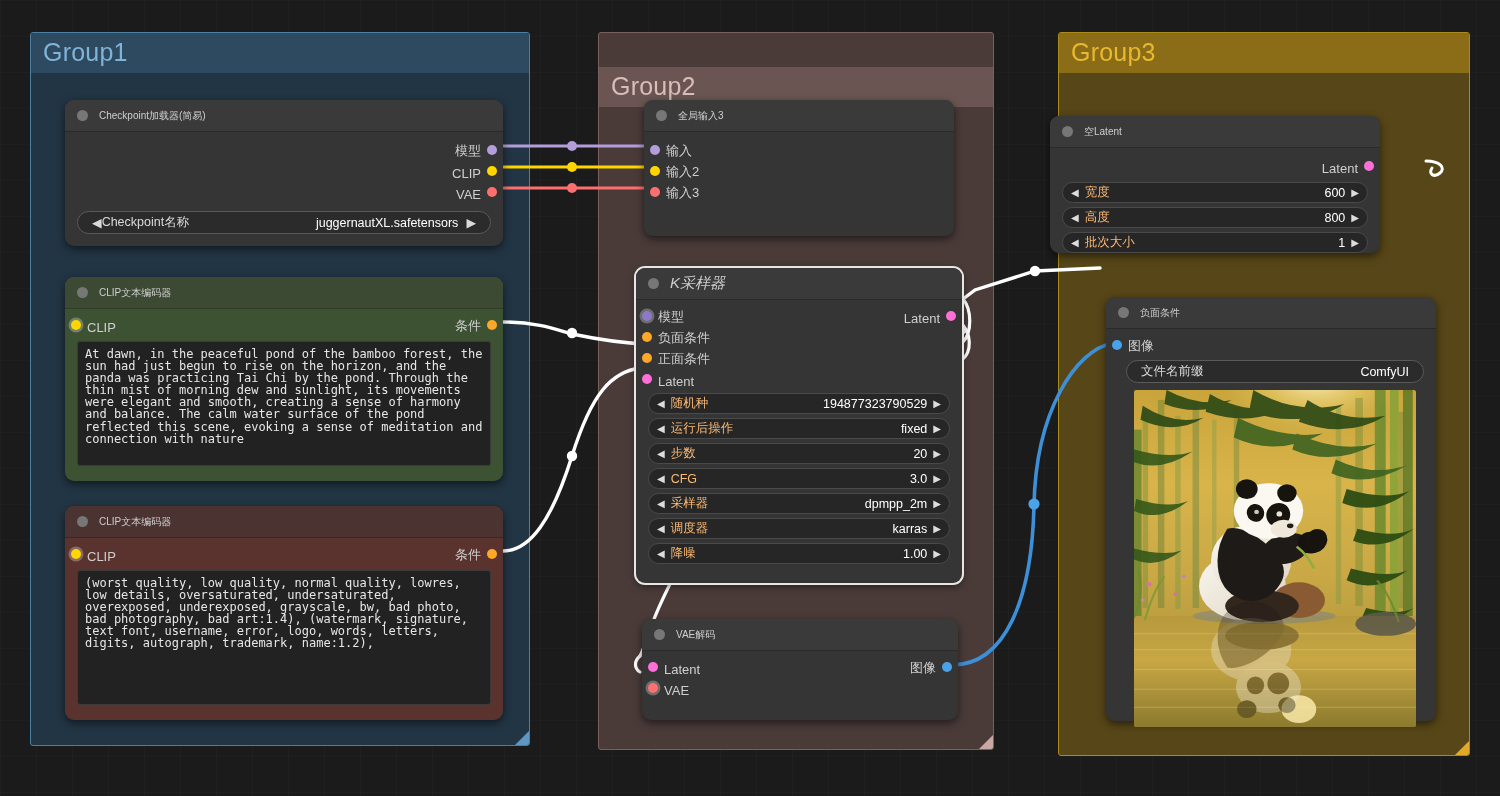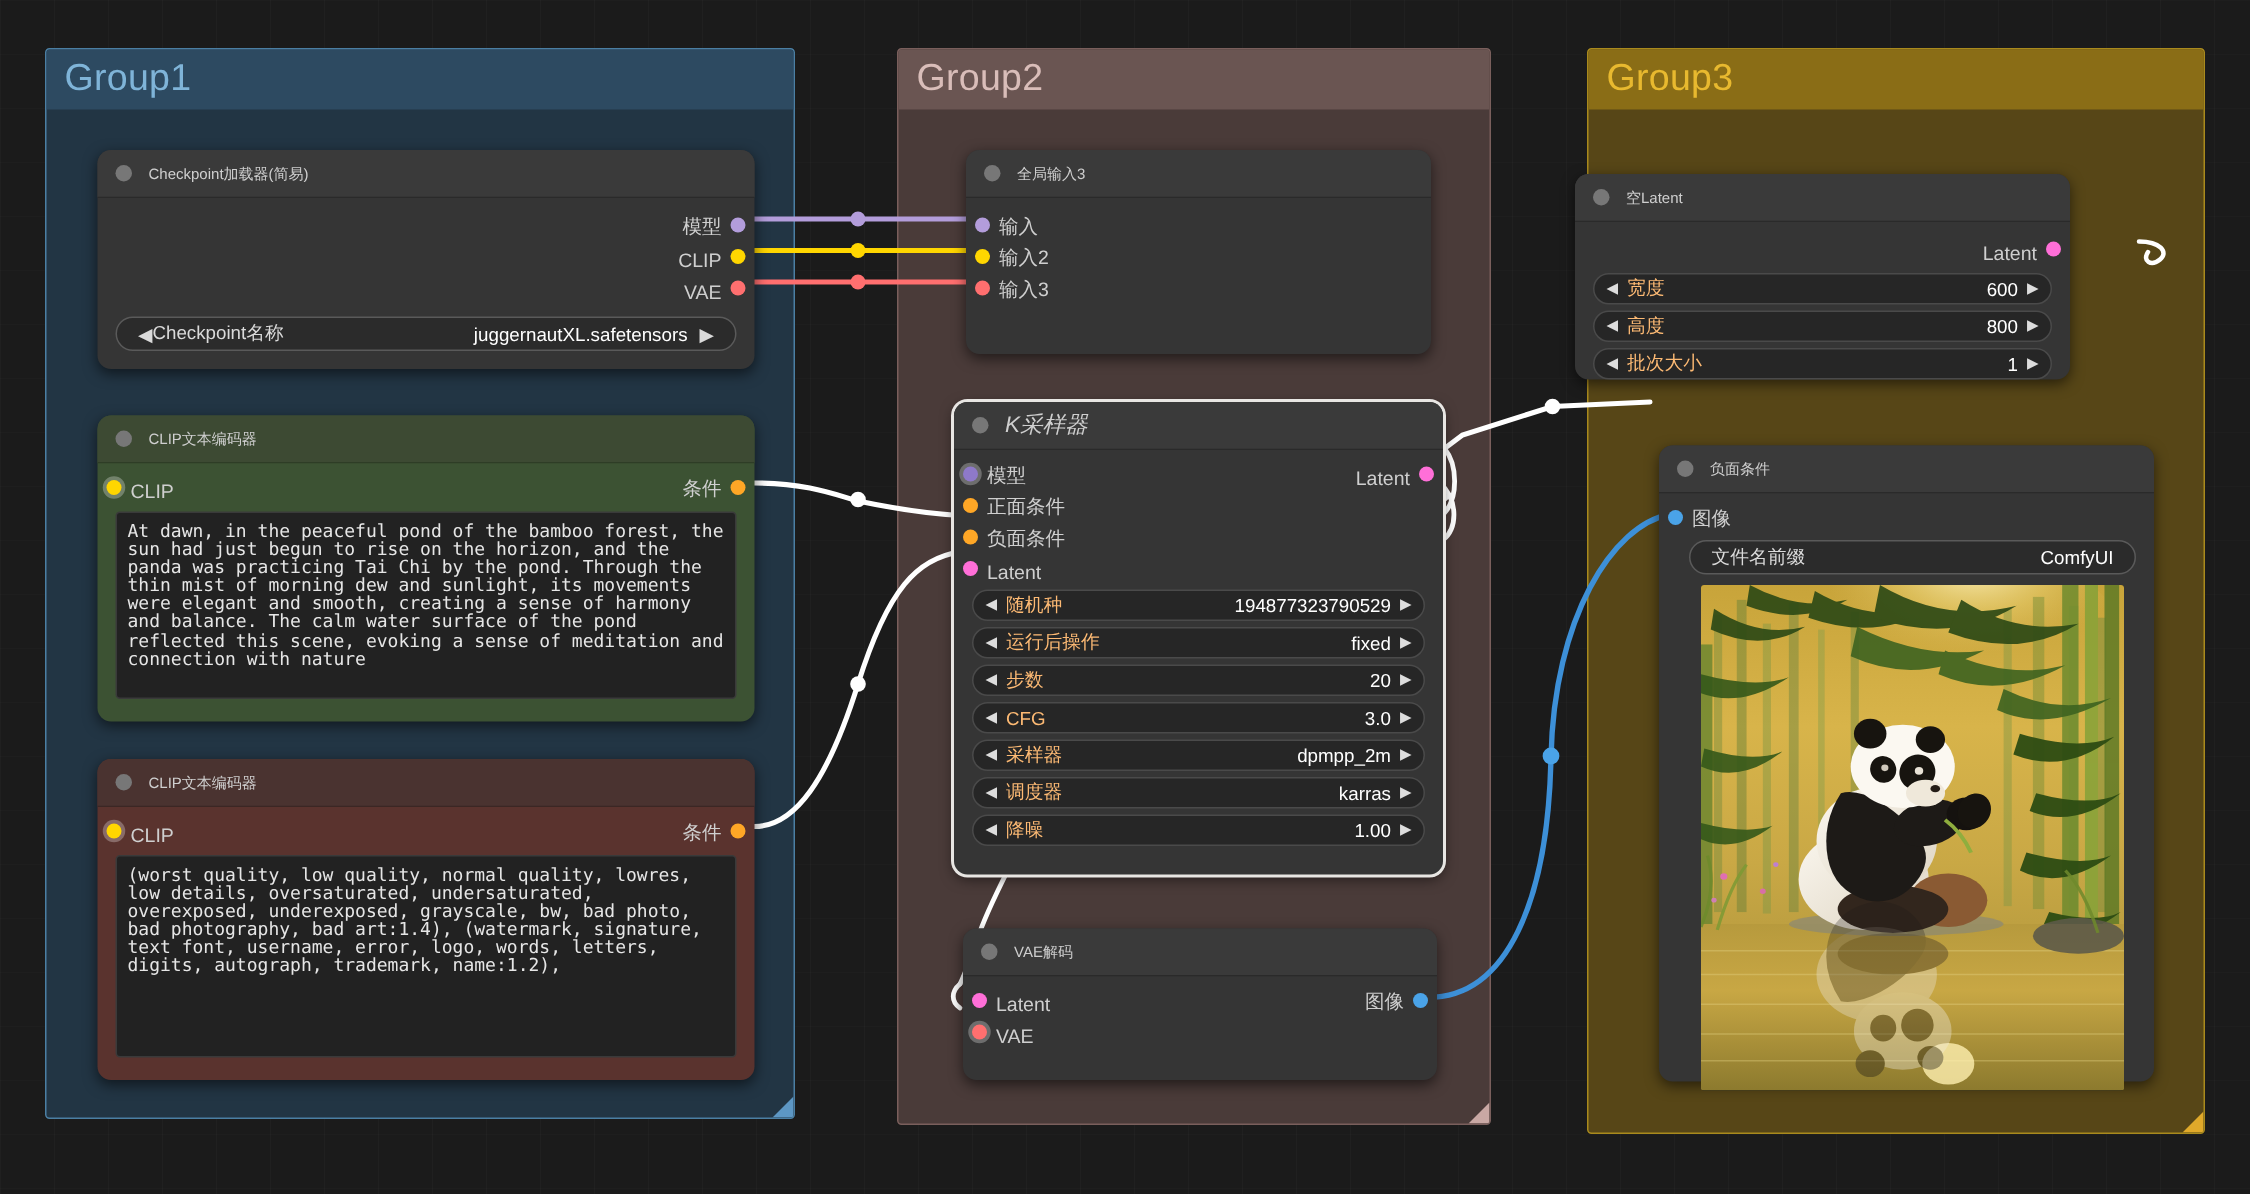--- a/index.html
+++ b/index.html
@@ -137,21 +137,21 @@
 
 <div id="canvas">
 
   <div class="group" style="left:30px; top:32px; width:500px; height:714px; background:#223544; border:1px solid #4b7fa3;">
     <div class="group-title" style="background:#2d4a61; color:#7fb4d8;">Group1</div>
     <div class="group-body"></div>
     <div class="group-resize" style="border-bottom:14px solid #5d97c4;"></div>
   </div>
 
   <div class="group" style="left:598px; top:32px; width:396px; height:718px; background:#4a3b39; border:1px solid #7a5f5c;">
-    <div class="group-title" style="background:#6a5552; color:#d9bdb9;">Group2</div>
+    <div class="group-title" style="background:#6a5552; color:#d9bdb9;margin-top:34px;">Group2</div>
     <div class="group-body"></div>
     <div class="group-resize" style="border-bottom:14px solid #c9a8a4;"></div>
   </div>
 
   <div class="group" style="left:1058px; top:32px; width:412px; height:724px; background:#574617; border:1px solid #a98a1d;">
     <div class="group-title" style="background:#8a6d16; color:#e8b92f;">Group3</div>
     <div class="group-body"></div>
     <div class="group-resize" style="border-bottom:14px solid #e0a92a;"></div>
   </div>
 
@@ -294,25 +294,25 @@
     </div>
     <div class="node-body" style="padding-top:5px;">
       <div class="slot-row" style="padding:0 22px;">
         <span class="port left ring" style="background:#8e79c9;"></span>
         <span class="slot-label">模型</span>
         <span class="slot-label" style="margin-left:auto;">Latent</span>
         <span class="port right" style="background:#ff6fd8;"></span>
       </div>
       <div class="slot-row slot-in">
         <span class="port left" style="background:#ffa726;"></span>
+        <span class="slot-label">负面条件</span>
+      </div>
+      <div class="slot-row slot-in">
+        <span class="port left" style="background:#ffa726;"></span>
         <span class="slot-label">正面条件</span>
-      </div>
-      <div class="slot-row slot-in">
-        <span class="port left" style="background:#ffa726;"></span>
-        <span class="slot-label">负面条件</span>
       </div>
       <div class="slot-row slot-in">
         <span class="port left" style="background:#ff6fd8;"></span>
         <span class="slot-label">Latent</span>
       </div>
 
       <div class="widget">
         <span class="arr">◀</span>
         <span class="wname">随机种</span>
         <span class="wval">194877323790529</span>

